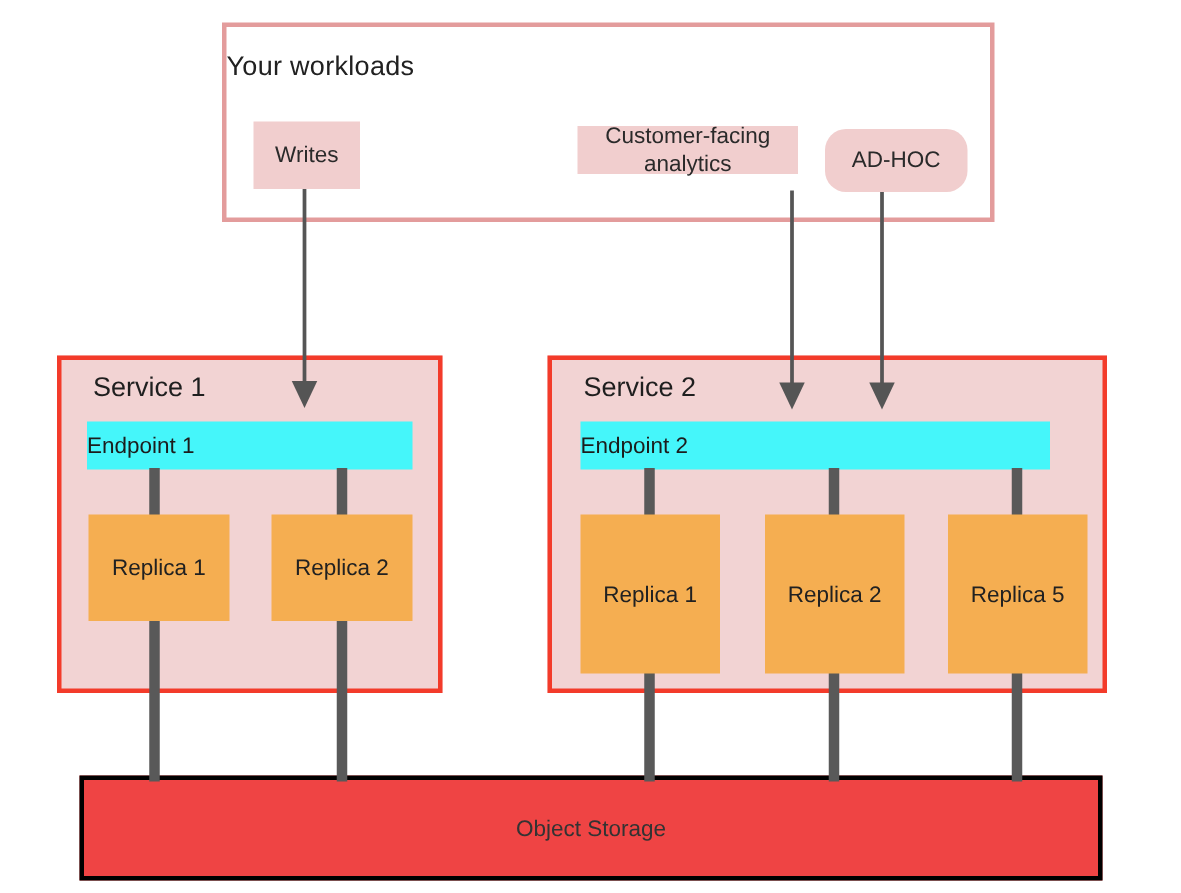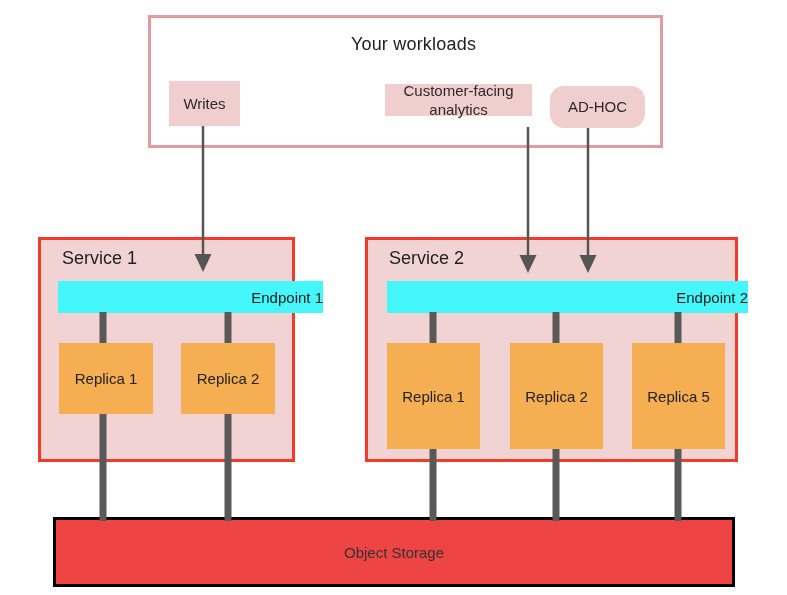--- a/index.html
+++ b/index.html
@@ -16,22 +16,22 @@
   
   .workloads-box {
     position: absolute;
     left: 148px; top: 15px;
     width: 509px; height: 127px;
     border: 3px solid var(--workloads-border, #e39c9c);
     background: #ffffff;
   }
   .workloads-title {
     position: absolute;
-    top: 16px; left: 16px; right: 0;
-    text-align: center;
+    top: 16px; left: 0; right: 0;
+    text-align: left;
     font-size: 18px;
     letter-spacing: 0.2px;
   }
   .workload-item {
     position: absolute;
     background: var(--workload-item-fill, #f1cece);
     display: flex;
     align-items: center;
     justify-content: center;
     text-align: center;
@@ -56,24 +56,23 @@
     left: 21px; top: 8px;
     font-size: 18px;
     color: #1f1f1f;
   }
   .endpoint {
     position: absolute;
     top: 41px; height: 32px;
     background: var(--endpoint-fill, #45f6fa);
     display: flex;
     align-items: center;
-    justify-content: flex-end;
+    justify-content: flex-start;
     font-size: 15px;
     color: #1c1c1c;
-    padding-left: 48px;
   }
   .service-1 .endpoint { left: 17px; width: 217px; }
   .service-2 .endpoint { left: 19px; width: 313px; }
 
   .replica {
     position: absolute;
     top: 103px;
     background: var(--replica-fill, #f5ae51);
     display: flex;
     align-items: center;

